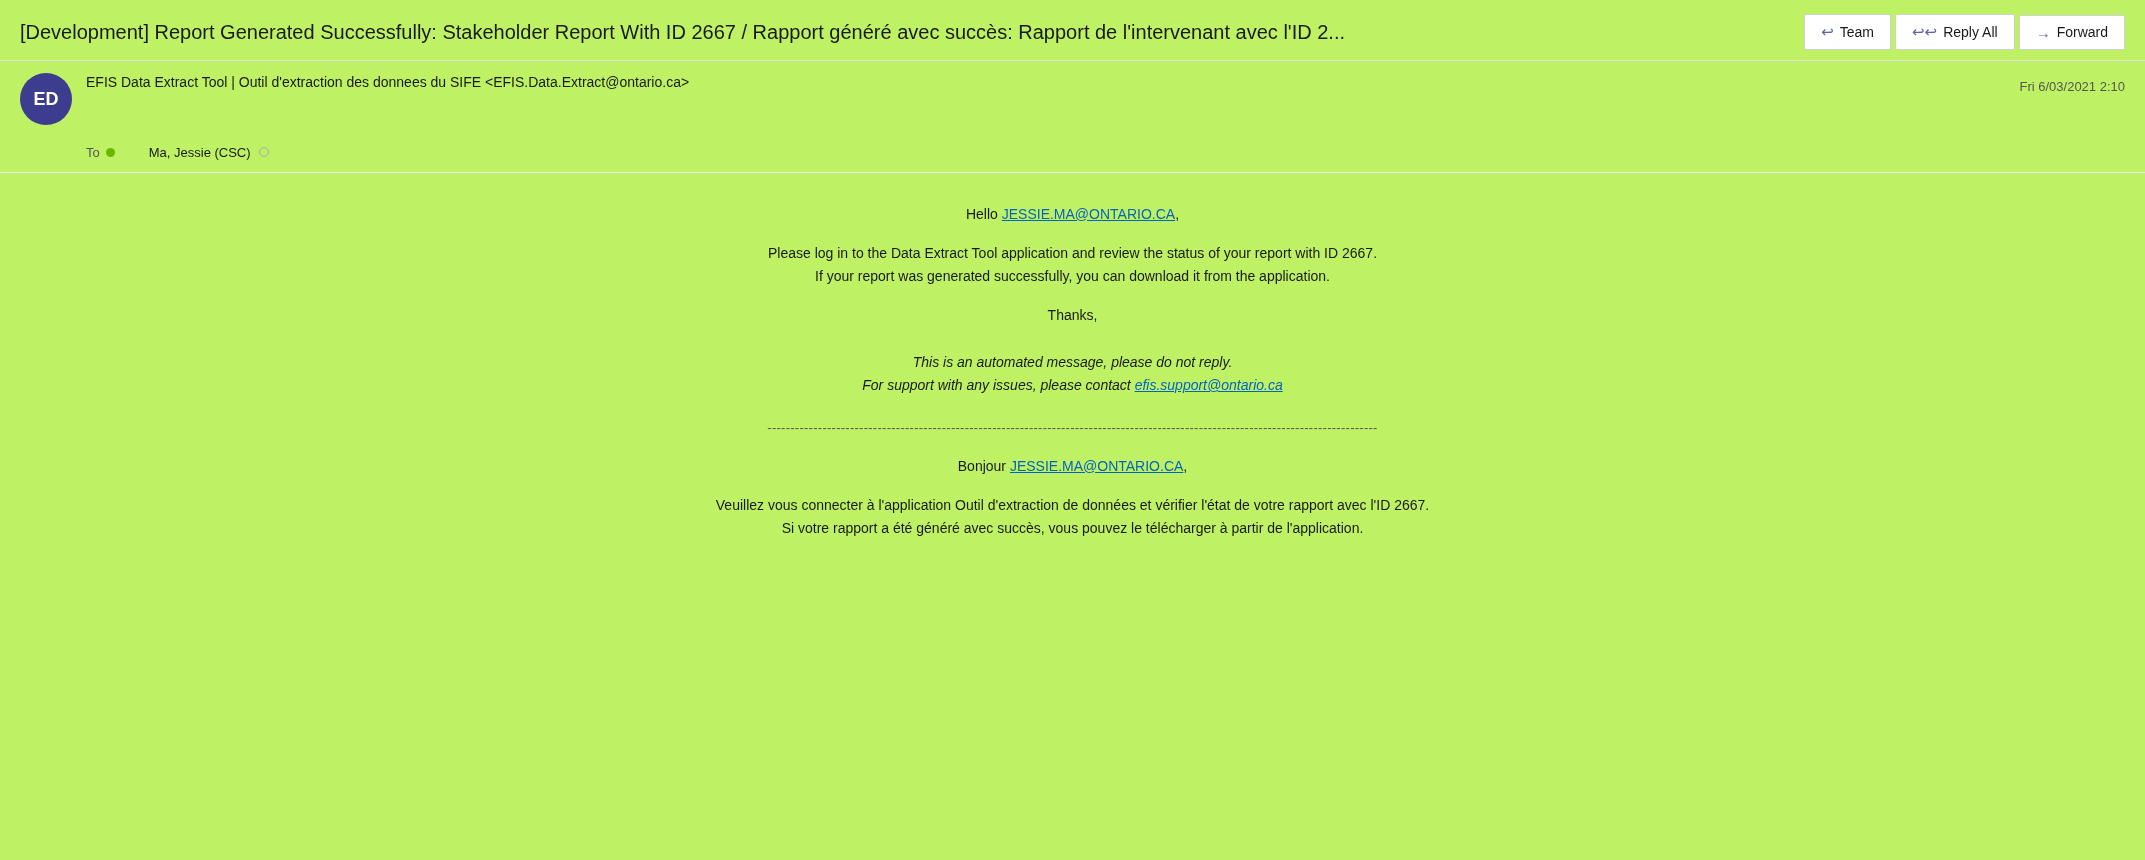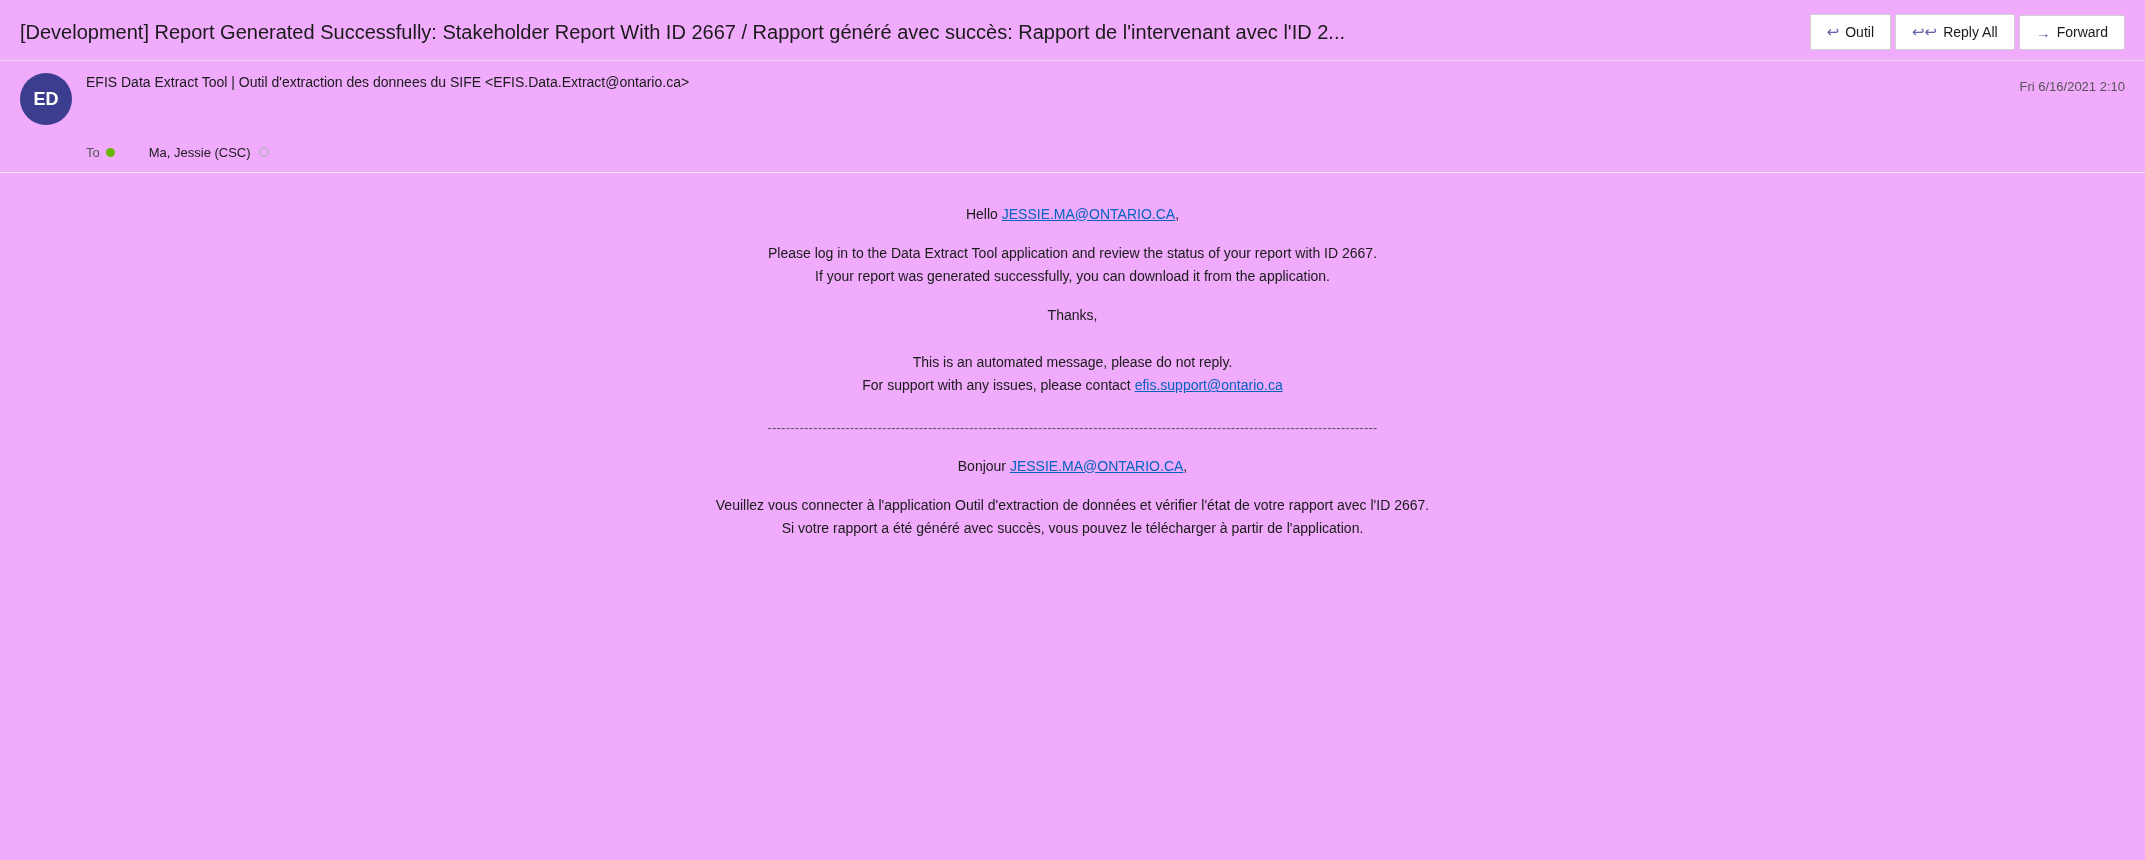--- a/index.html
+++ b/index.html
@@ -16,21 +16,21 @@
       width: 2145px;
       min-height: 860px;
       overflow-x: hidden;
     }
 
     .email-container {
       width: 100%;
       height: 860px;
       display: flex;
       flex-direction: column;
-      background: #f0abfc;
+      background: #bef264;
     }
 
     
     .subject-bar {
       padding: 14px 20px 10px 20px;
       border-bottom: 1px solid #e0e0e0;
       display: flex;
       align-items: center;
       justify-content: space-between;
     }
@@ -209,21 +209,21 @@
 <body>
 
 <div class="email-container">
 
   <div class="subject-bar">
     <span class="subject-text">[Development] Report Generated Successfully: Stakeholder Report With ID 2667 / Rapport généré avec succès: Rapport de l'intervenant avec l'ID 2...</span>
 
     <div class="action-buttons">
       <button class="action-btn">
         <span class="btn-icon">↩</span>
-        <span>Outil</span>
+        <span>Team</span>
       </button>
       <button class="action-btn">
         <span class="btn-icon">↩↩</span>
         <span>Reply All</span>
       </button>
       <button class="action-btn">
         <span class="btn-icon">→</span>
         <span>Forward</span>
       </button>
     </div>
@@ -239,39 +239,39 @@
       <div class="to-line">
         <span class="to-label">To</span>
         <span class="recipient-badge">
           <span class="green-dot"></span>
           <span class="recipient-name">Ma, Jessie (CSC)</span>
         </span>
         <span class="expand-dot"></span>
       </div>
     </div>
 
-    <div class="timestamp">Fri 6/16/2021 2:10</div>
+    <div class="timestamp">Fri 6/03/2021 2:10</div>
   </div>
 
   <div class="email-body">
 
     <div class="paragraph body-text">
       <span>Hello </span><a class="email-link">JESSIE.MA@ONTARIO.CA</a><span>,</span>
     </div>
 
     <div class="paragraph body-text">
       <div>Please log in to the Data Extract Tool application and review the status of your report with ID 2667.</div>
       <div>If your report was generated successfully, you can download it from the application.</div>
     </div>
 
     <div class="thanks-block body-text">
       <div>Thanks,</div>
     </div>
 
-    <div class="no-reply-block body-text" style="margin-top: 24px;">
+    <div class="no-reply-block body-text" style="margin-top: 24px; font-style: italic;">
       <div>This is an automated message, please do not reply.</div>
       <div>
         <span>For support with any issues, please contact </span><a class="email-link">efis.support@ontario.ca</a>
       </div>
     </div>
 
     <div class="divider-line body-text">-------------------------------------------------------------------------------------------------------------------------------------</div>
 
     <div class="paragraph body-text">
       <span>Bonjour </span><a class="email-link">JESSIE.MA@ONTARIO.CA</a><span>,</span>

